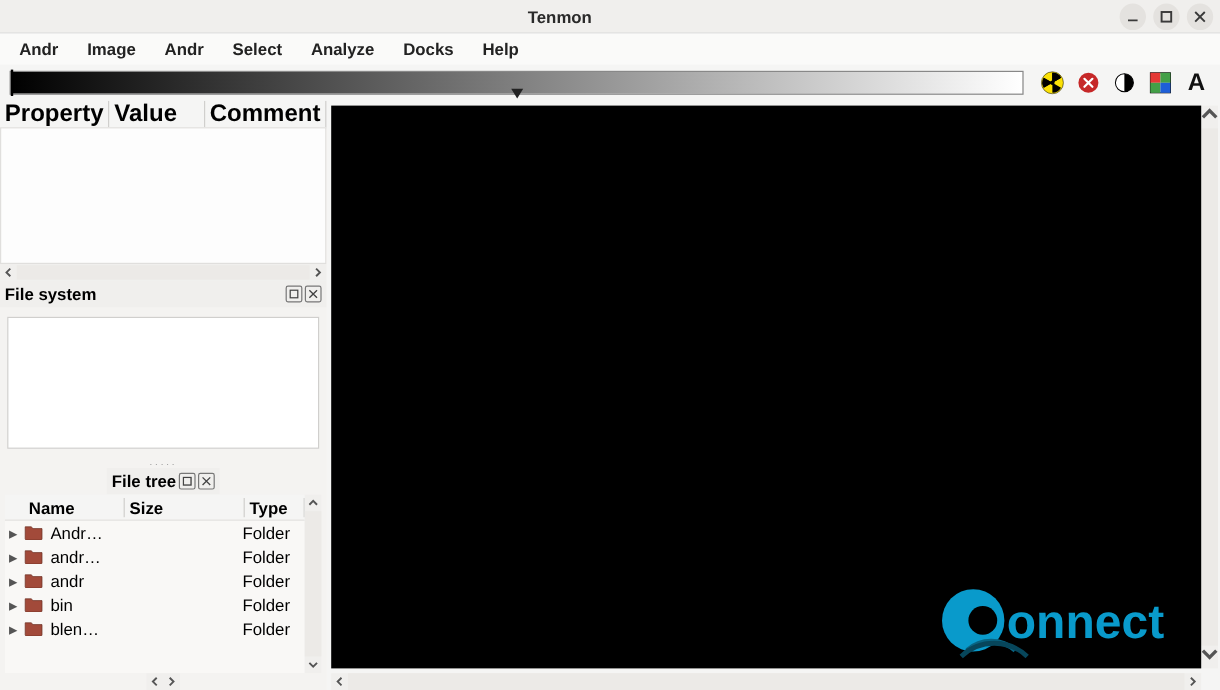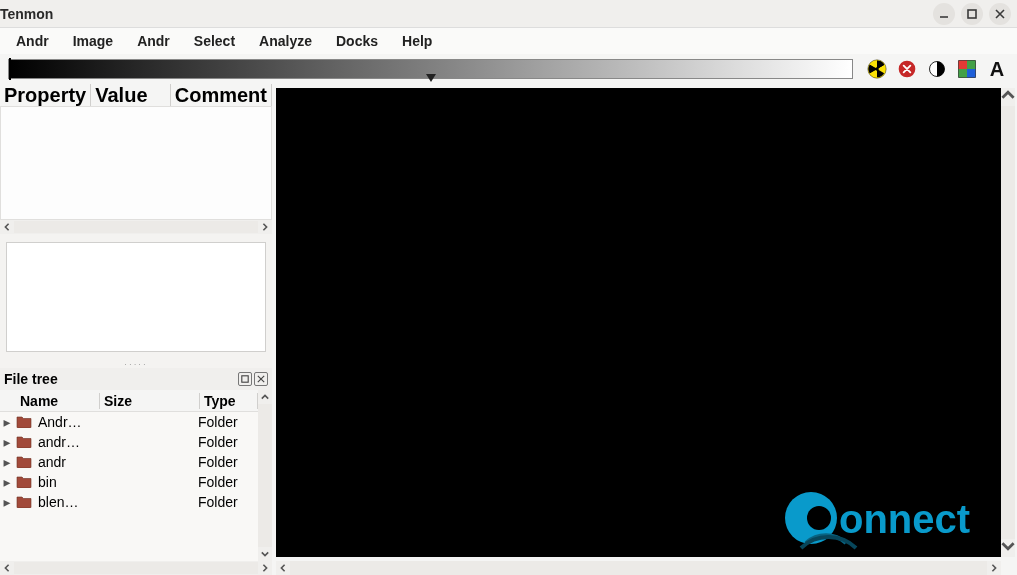--- a/index.html
+++ b/index.html
@@ -1,20 +1,20 @@
 <!DOCTYPE html>
 <html><head>
 <meta charset="utf-8">
 <style>
 * { box-sizing: border-box; margin: 0; padding: 0; font-family: sans-serif; }
 body { width: 1017px; height: 575px; background: #f5f5f4; overflow: hidden; display: flex; flex-direction: column; }
 
 
 .titlebar { height: 28px; display: flex; align-items: center; background: #f0efed; border-bottom: 1px solid #ddd; }
-.titlebar .title { flex: 1; text-align: left; font-weight: 600; font-size: 14px; color: #2a2a2a; }
+.titlebar .title { flex: 1; text-align: center; font-weight: 600; font-size: 14px; color: #2a2a2a; }
 .titlebar .winbtns { display: flex; gap: 6px; padding-right: 6px; }
 .winbtn { width: 22px; height: 22px; border-radius: 50%; background: #e4e2df; display: flex; align-items: center; justify-content: center; cursor: pointer; }
 .winbtn svg { width: 12px; height: 12px; stroke: #3a3a3a; stroke-width: 1.6; fill: none; }
 
 
 .menubar { height: 26px; background: #fafaf9; display: flex; align-items: center; padding: 0 6px; gap: 4px; border-bottom: 1px solid transparent; }
 .menuitem { font-size: 14px; font-weight: 600; padding: 3px 10px; cursor: pointer; color: #222; }
 
 
 .toolbar { height: 30px; background: #f5f5f4; display: flex; align-items: center; padding: 2px 8px; gap: 6px; }
@@ -44,21 +44,21 @@
 .hscroll { height: 14px; display: flex; align-items: center; background: #f0efed; }
 .hscroll .arrow { width: 14px; height: 14px; display: flex; align-items: center; justify-content: center; cursor: pointer; }
 .hscroll .track { flex: 1; height: 12px; background: #eceae7; }
 .hscroll svg { width: 8px; height: 8px; stroke: #555; stroke-width: 2; fill: none; }
 
 
 .fs-body { height: 110px; background: #fff; border: 1px solid #d0cfcd; margin: 8px 6px; }
 .tinydots { text-align: center; color: #999; font-size: 8px; letter-spacing: 2px; height: 8px; }
 
 
-.ft-wrap { flex: 1; display: flex; overflow: hidden; }
+.ft-wrap { flex: 1; display: flex; overflow: hidden; align-items: center; }
 .ft-headers { display: flex; font-weight: 600; font-size: 14px; background: #f5f5f4; height: 22px; align-items: center; border-bottom: 1px solid #e0dfdd; }
 .ft-headers div { border-right: 1px solid #d0cfcd; padding: 0 4px; }
 .fth-name { width: 100px; padding-left: 20px !important; }
 .fth-size { width: 100px; }
 .fth-type { width: 50px; flex: 1; }
 .ft-rows { flex: 1; overflow: hidden; background: #f9f8f6; }
 .ft-with-scroll { display: flex; flex: 1; overflow: hidden; }
 .vscroll { width: 14px; display: flex; flex-direction: column; background: #f0efed; }
 .vscroll .arrow { height: 14px; display: flex; align-items: center; justify-content: center; cursor: pointer; }
 .vscroll .track { flex: 1; background: #eceae7; }
@@ -178,20 +178,34 @@
         <div class="track"></div>
         <div class="arrow">
             <svg viewBox="0 0 10 10">
               <path d="M3 1l4 4-4 4"></path>
             </svg>
           </div>
       </div>
     </div>
 
     <div class="panel">
+      <div class="panel-header">
+        <span>File system</span>
+        <div class="spacer"></div>
+        <div class="panel-ctrl">
+            <svg viewBox="0 0 10 10">
+              <rect x="1" y="1" width="8" height="8"></rect>
+            </svg>
+          </div>
+        <div class="panel-ctrl">
+            <svg viewBox="0 0 10 10">
+              <path d="M1 1l8 8M9 1L1 9"></path>
+            </svg>
+          </div>
+      </div>
       <div class="fs-body"></div>
       <div class="tinydots">·····</div>
     </div>
 
     <div class="panel ft-wrap">
       <div class="panel-header">
         <span>File tree</span>
         <div class="spacer"></div>
         <div class="panel-ctrl">
             <svg viewBox="0 0 10 10">

